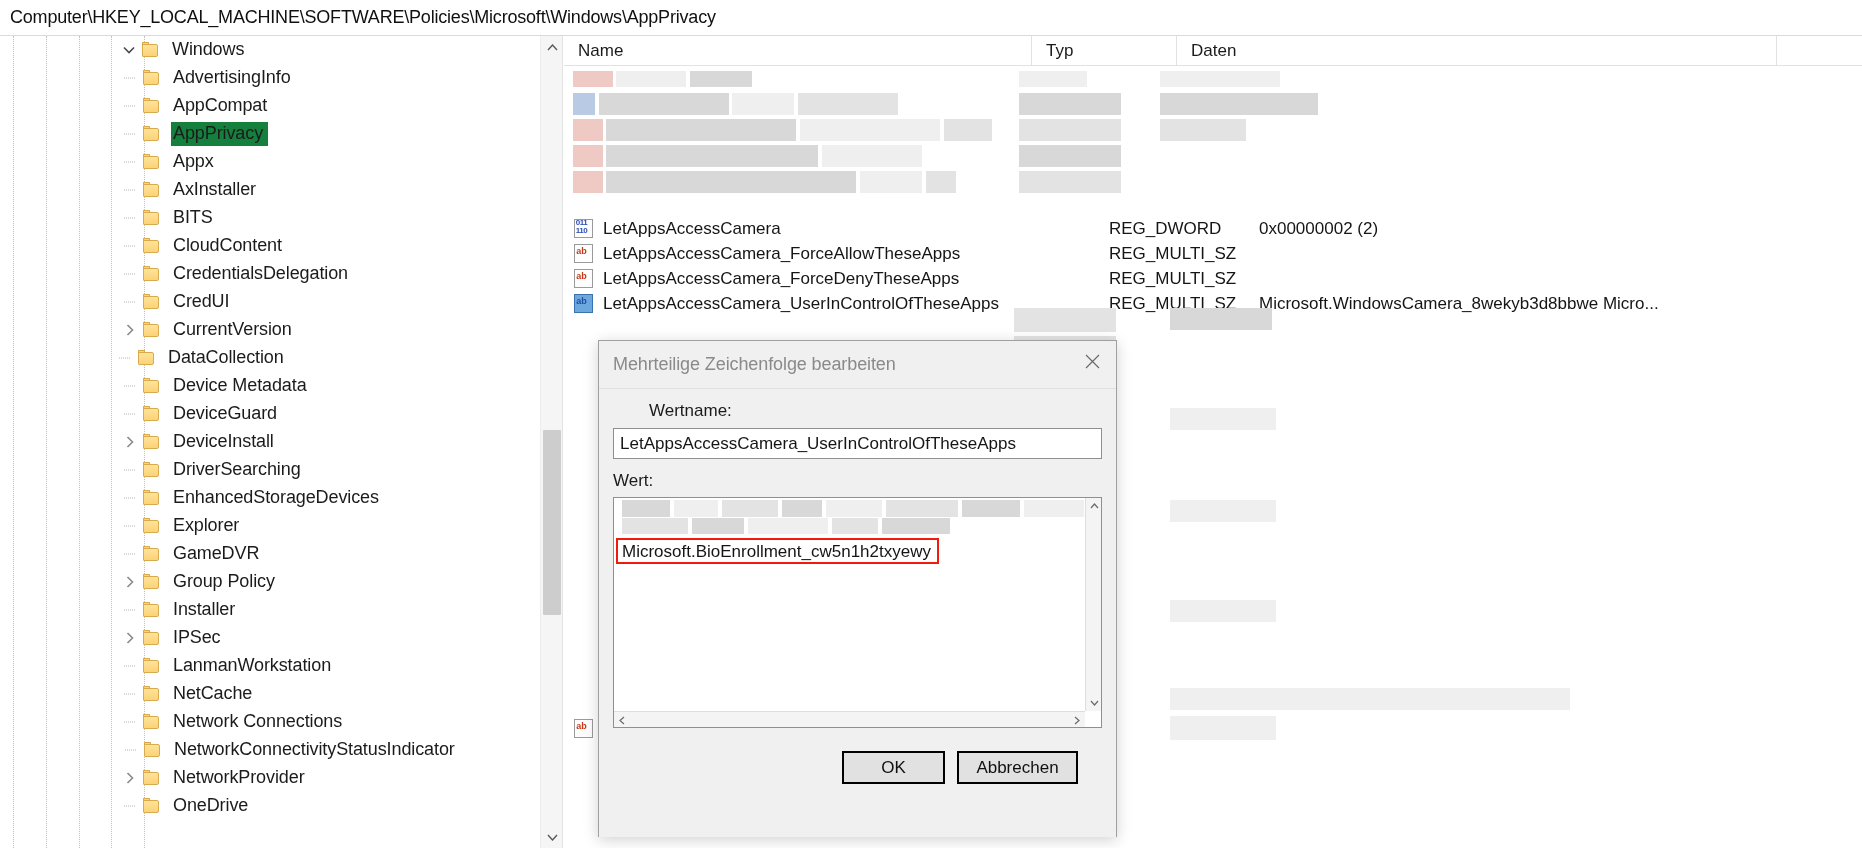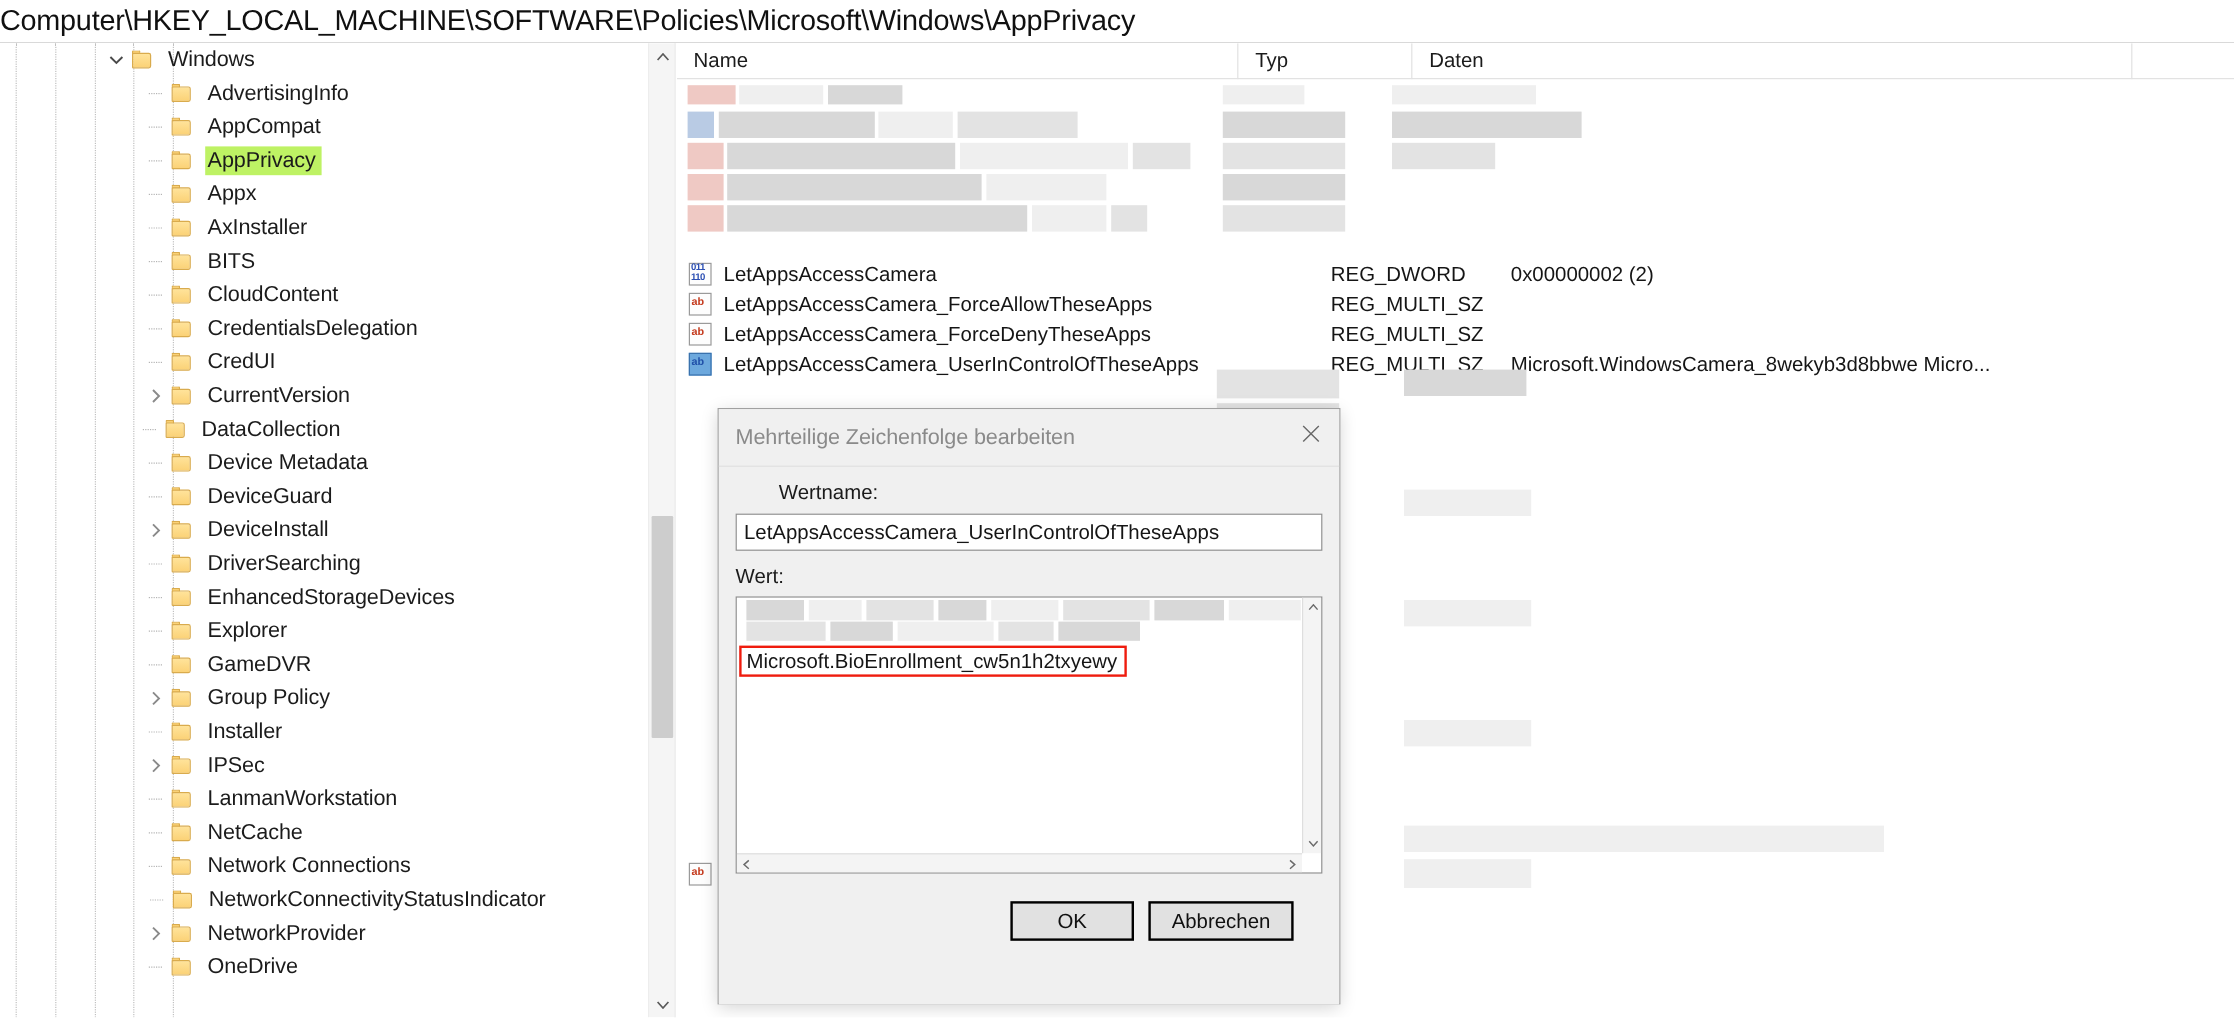--- a/index.html
+++ b/index.html
@@ -23,22 +23,23 @@
   .addressbar {
     position: absolute;
     left: 0; top: 0;
     width: 1862px; height: 36px;
     background: #ffffff;
     border-bottom: 1px solid #d9d9d9;
     display: flex;
     align-items: center;
   }
   .addressbar .path {
-    font-size: 24px;
+    font-size: 18px;
     color: #101010;
+    padding-left: 10px;
     white-space: nowrap;
     letter-spacing: -0.2px;
   }
 
   
   .content {
     position: absolute;
     left: 0; top: 36px;
     width: 1862px; height: 812px;
     background: #ffffff;
@@ -110,21 +111,21 @@
     border-bottom: none;
     border-radius: 1px 1px 0 0;
   }
   .tlabel {
     font-size: 18px;
     color: #1b1b1b;
     letter-spacing: -0.1px;
     padding: 1px 5px 2px 2px;
   }
   .tnode.selected .tlabel {
-    background: #bef264;
+    background: #15803d;
   }
 
   
   .tree-scroll {
     position: absolute;
     right: 0; top: 0;
     width: 22px; height: 812px;
     background: #f5f5f5;
     border-left: 1px solid #ededed;
   }
@@ -378,21 +379,21 @@
 
       <div class="tree-indentlines">
         <div class="vline" style="left:13px;"></div>
         <div class="vline" style="left:46px;"></div>
         <div class="vline" style="left:79px;"></div>
         <div class="vline" style="left:111px;"></div>
         <div class="vline" style="left:144px;"></div>
       </div>
 
       <div class="treelist" id="treelist">
-          <div class="tnode" style="padding-left: 84px;">
+          <div class="tnode" style="padding-left: 116px;">
             <div class="twist">
               <svg width="12" height="8" viewBox="0 0 12 8">
                 <path d="M1 1.5 L6 6.5 L11 1.5" fill="none" stroke="#4a4a4a" stroke-width="1.6"></path>
               </svg>
             </div>
             <span class="folder">
               <span class="ft"></span>
               <span class="fb"></span>
             </span>
             <span class="tlabel">Windows</span>

